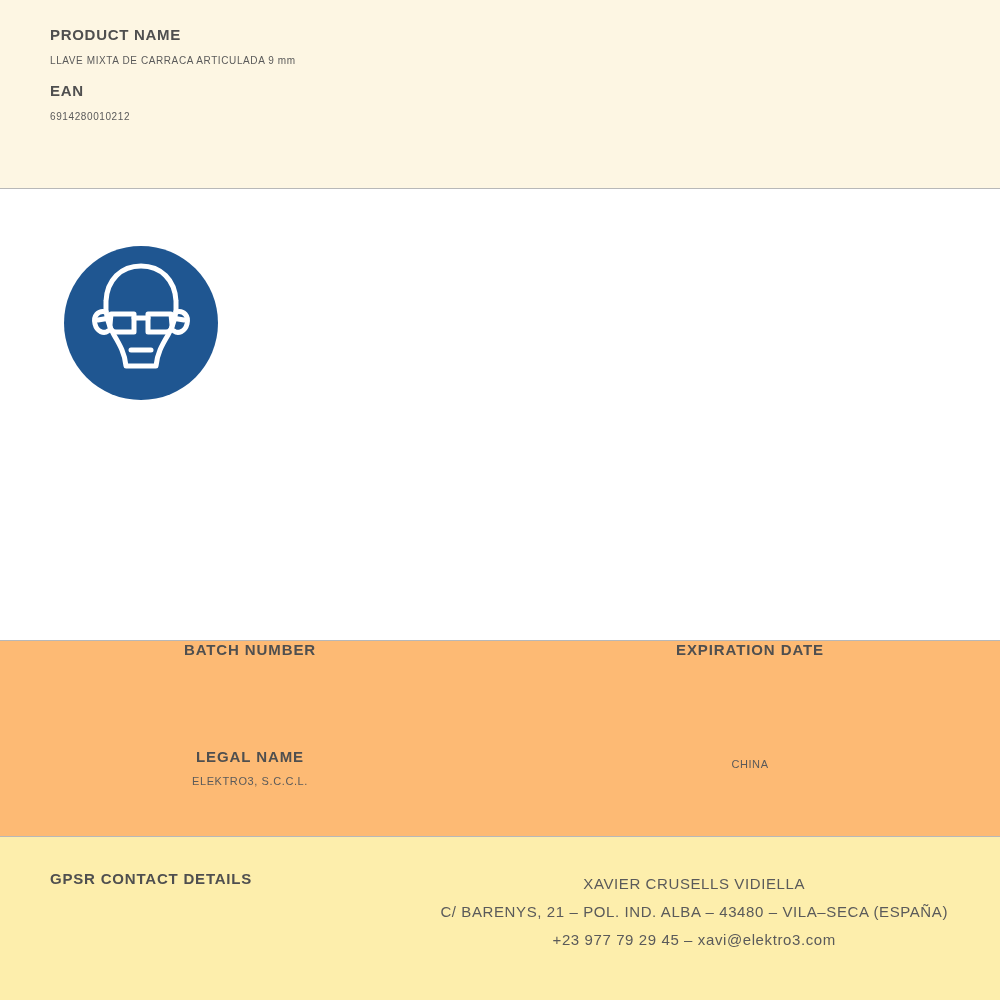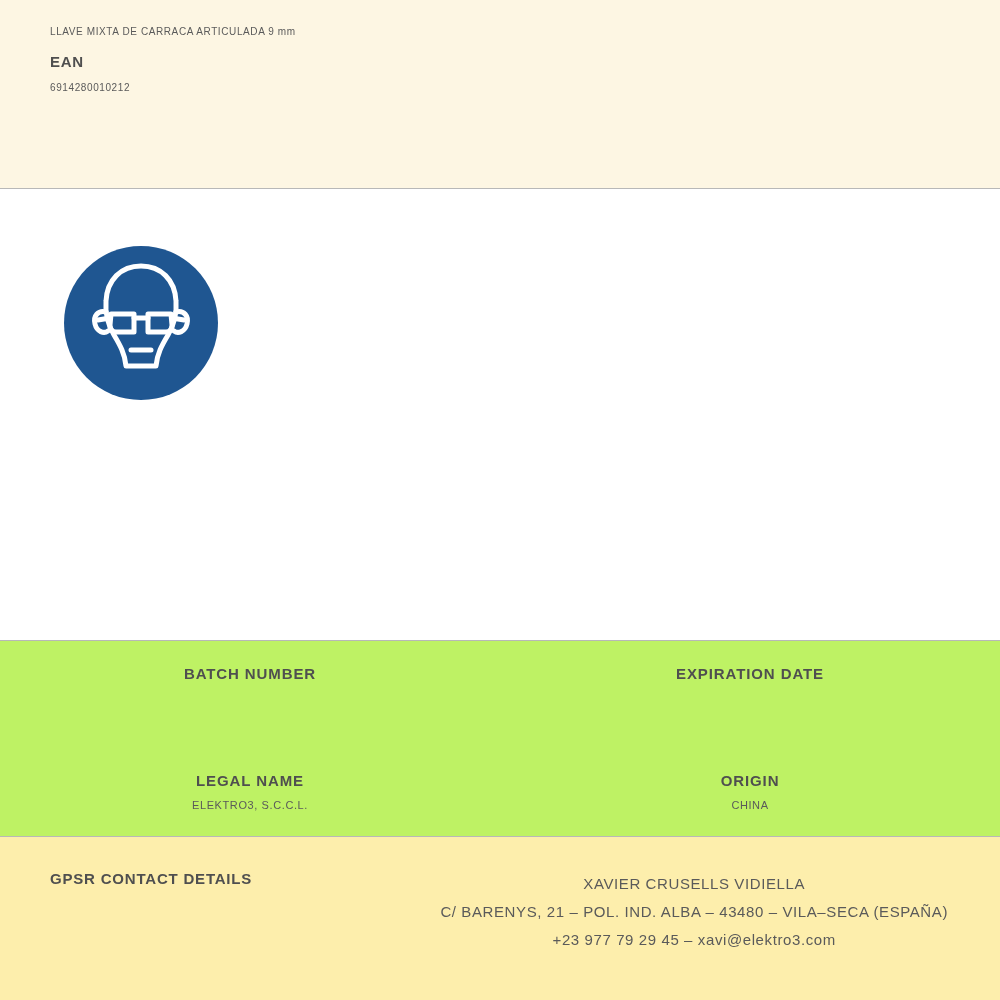--- a/index.html
+++ b/index.html
@@ -56,24 +56,23 @@
     position: absolute;
     left: 64px;
     top: 57px;
     width: 154px;
     height: 154px;
   }
   .picto-wrap svg { display: block; }
 
   
   .section-grid {
-    background: #bef264;
+    background: #fdba74;
     height: 196px;
     border-bottom: 1px solid #b8b8b8;
-    padding-top: 24px;
   }
   .grid-row {
     display: flex;
     width: 100%;
   }
   .grid-cell {
     flex: 1 1 50%;
     text-align: center;
   }
   .cell-title {
@@ -118,20 +117,21 @@
   }
   .footer-lines div { white-space: nowrap; }
 </style>
 </head>
 <body>
 
 <div class="page">
 
   <div class="section-header">
     <div class="field-block">
+      <p class="field-label">PRODUCT NAME</p>
       <p class="field-value">LLAVE MIXTA DE CARRACA ARTICULADA 9 mm</p>
     </div>
     <div class="field-block">
       <p class="field-label">EAN</p>
       <p class="field-value">6914280010212</p>
     </div>
   </div>
 
   <div class="section-picto">
     <div class="picto-wrap">
@@ -168,21 +168,20 @@
         <p class="cell-title">EXPIRATION DATE</p>
         <p class="cell-value"></p>
       </div>
     </div>
     <div class="grid-row second">
       <div class="grid-cell">
         <p class="cell-title">LEGAL NAME</p>
         <p class="cell-value">ELEKTRO3, S.C.C.L.</p>
       </div>
       <div class="grid-cell">
-        <p class="cell-title">ORIGIN</p>
         <p class="cell-value">CHINA</p>
       </div>
     </div>
   </div>
 
   <div class="section-footer">
     <div class="footer-label">GPSR CONTACT DETAILS</div>
     <div class="footer-lines">
       <div>XAVIER CRUSELLS VIDIELLA</div>
       <div>C/ BARENYS, 21 – POL. IND. ALBA – 43480 – VILA–SECA (ESPAÑA)</div>

